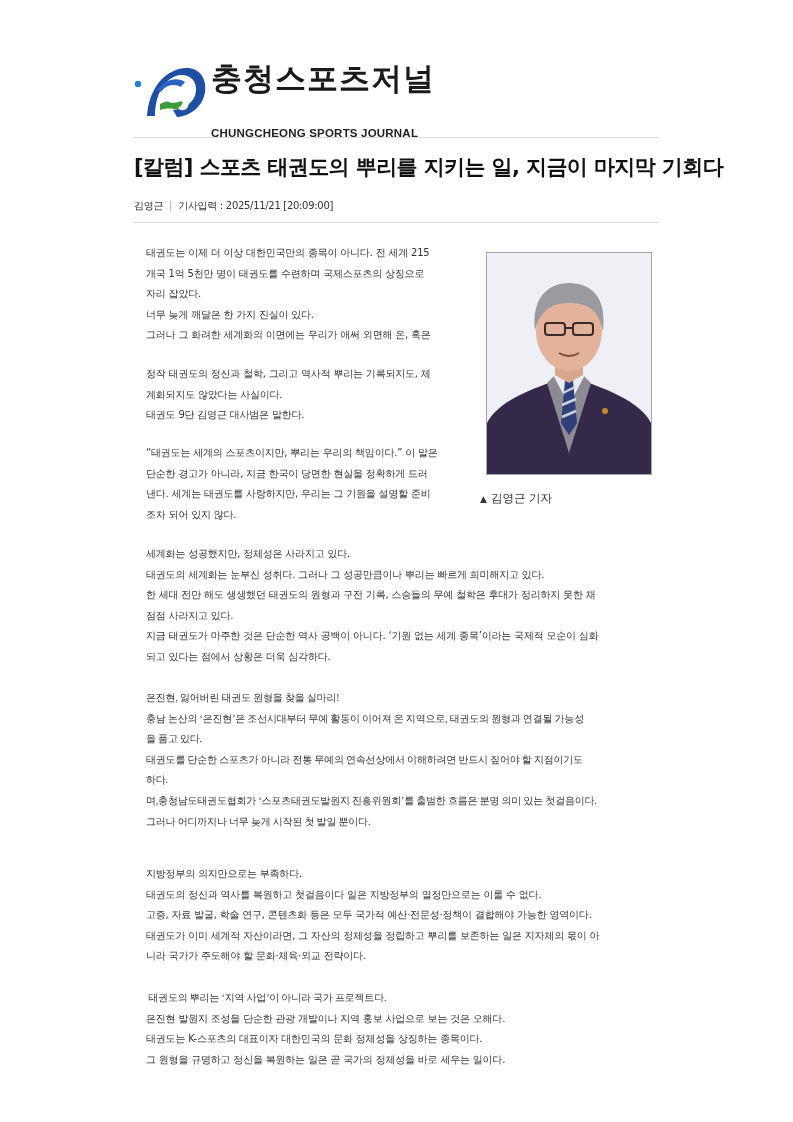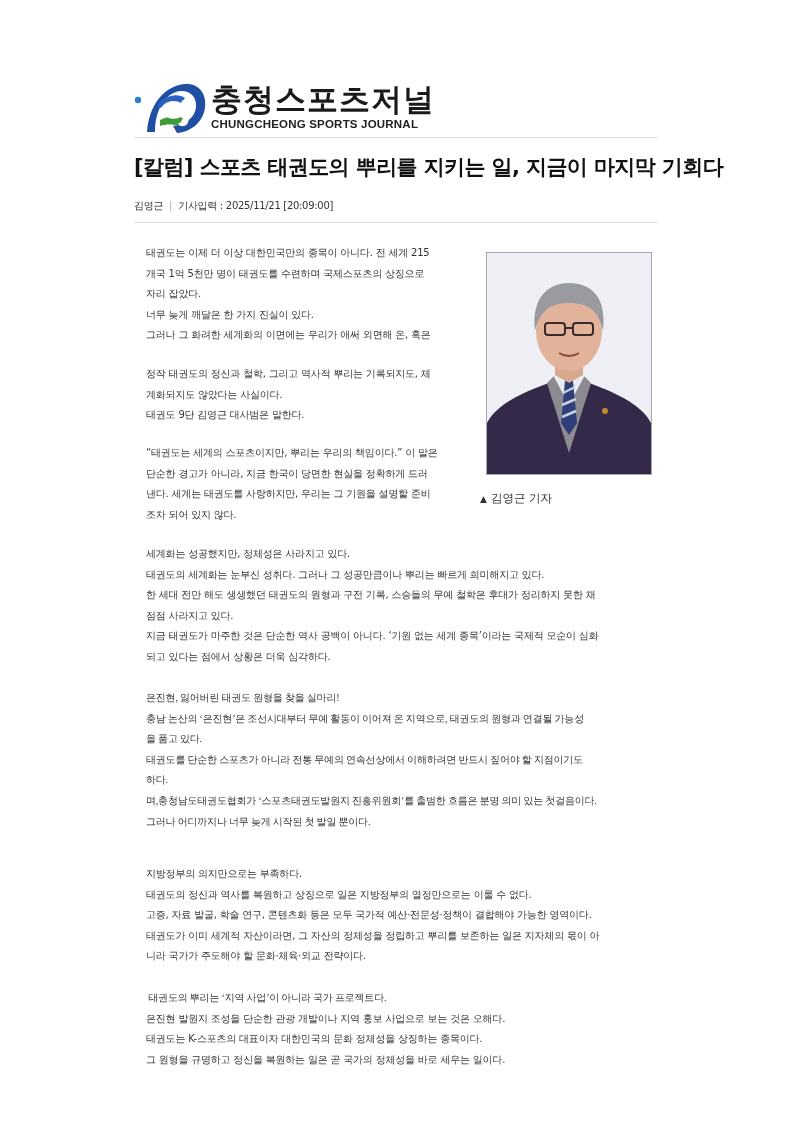--- a/index.html
+++ b/index.html
@@ -1,22 +1,22 @@
 <!DOCTYPE html>
 <html><head>
   <meta charset="utf-8">
   <style>
     html, body { margin:0; padding:0; background:#ffffff; }
     body { width:793px; height:1122px; position:relative; overflow:hidden;
            font-family:"DejaVu Sans", "Liberation Sans", sans-serif; color:#222; }
-    .logo { position:absolute; left:133px; top:76px; height:60px; display:flex; align-items:center; }
+    .logo { position:absolute; left:133px; top:60px; height:60px; display:flex; }
     .logo-mark { width:76px; height:60px; position:relative; }
     .logo-text { margin-left:2px; display:flex; flex-direction:column; }
     .logo-ko { font-size:31px; font-weight:bold; color:#1a1a1a; letter-spacing:1px; line-height:36px; }
-    .logo-en { font-size:11.5px; font-weight:bold; color:#222; letter-spacing:0.2px; line-height:14px; font-family:"Liberation Sans", sans-serif; }
+    .logo-en { font-size:11.5px; font-weight:bold; color:#222; letter-spacing:0.2px; line-height:14px; font-family:"Liberation Sans", sans-serif;margin-top:30px; }
     .rule { position:absolute; left:134px; width:524px; height:1px; background:#dcdcdc; }
     .title { position:absolute; left:134px; top:153px; font-size:21px; font-weight:bold; color:#111; letter-spacing:-0.6px; white-space:nowrap; }
     .meta { position:absolute; left:134px; top:199px; font-size:10px; color:#333; white-space:nowrap; letter-spacing:-0.3px; }
     .meta .sep { color:#aaa; margin:0 6px; }
     .para { position:absolute; left:146px; font-size:10px; line-height:20.6px; color:#333; letter-spacing:-0.2px; }
     .para p { margin:0; white-space:nowrap; }
     .narrow p { text-align:justify; text-align-last:left; }
     .photo { position:absolute; left:486px; top:252px; width:164px; height:221px; border:1px solid #a9a4b0; overflow:hidden; background:#eef0f6; }
     .caption { position:absolute; left:480px; top:491px; font-size:11.5px; color:#333; white-space:nowrap; }
     .caption .tri { font-size:9px; margin-right:4px; }
@@ -118,21 +118,21 @@
   <p>충남 논산의 ‘은진현’은 조선시대부터 무예 활동이 이어져 온 지역으로, 태권도의 원형과 연결될 가능성</p>
   <p>을 품고 있다.</p>
   <p>태권도를 단순한 스포츠가 아니라 전통 무예의 연속선상에서 이해하려면 반드시 짚어야 할 지점이기도</p>
   <p>하다.</p>
   <p>며,충청남도태권도협회가 ‘스포츠태권도발원지 진흥위원회’를 출범한 흐름은 분명 의미 있는 첫걸음이다.</p>
   <p>그러나 어디까지나 너무 늦게 시작된 첫 발일 뿐이다.</p>
 </div>
 
 <div class="para" style="top:864px; width:524px;">
   <p>지방정부의 의지만으로는 부족하다.</p>
-  <p>태권도의 정신과 역사를 복원하고 상징으로 일은 지방정부의 열정만으로는 이룰 수 없다.</p>
+  <p>태권도의 정신과 역사를 복원하고 첫걸음이다 일은 지방정부의 열정만으로는 이룰 수 없다.</p>
   <p>고증, 자료 발굴, 학술 연구, 콘텐츠화 등은 모두 국가적 예산·전문성·정책이 결합해야 가능한 영역이다.</p>
   <p>태권도가 이미 세계적 자산이라면, 그 자산의 정체성을 정립하고 뿌리를 보존하는 일은 지자체의 몫이 아</p>
   <p>니라 국가가 주도해야 할 문화·체육·외교 전략이다.</p>
 </div>
 
 <div class="para" style="top:988px; width:524px;">
   <p style="white-space:pre;font-family:Liberation Serif, serif;"> 태권도의 뿌리는 ‘지역 사업’이 아니라 국가 프로젝트다.</p>
   <p>은진현 발원지 조성을 단순한 관광 개발이나 지역 홍보 사업으로 보는 것은 오해다.</p>
   <p>태권도는 K-스포츠의 대표이자 대한민국의 문화 정체성을 상징하는 종목이다.</p>
   <p>그 원형을 규명하고 정신을 복원하는 일은 곧 국가의 정체성을 바로 세우는 일이다.</p>

